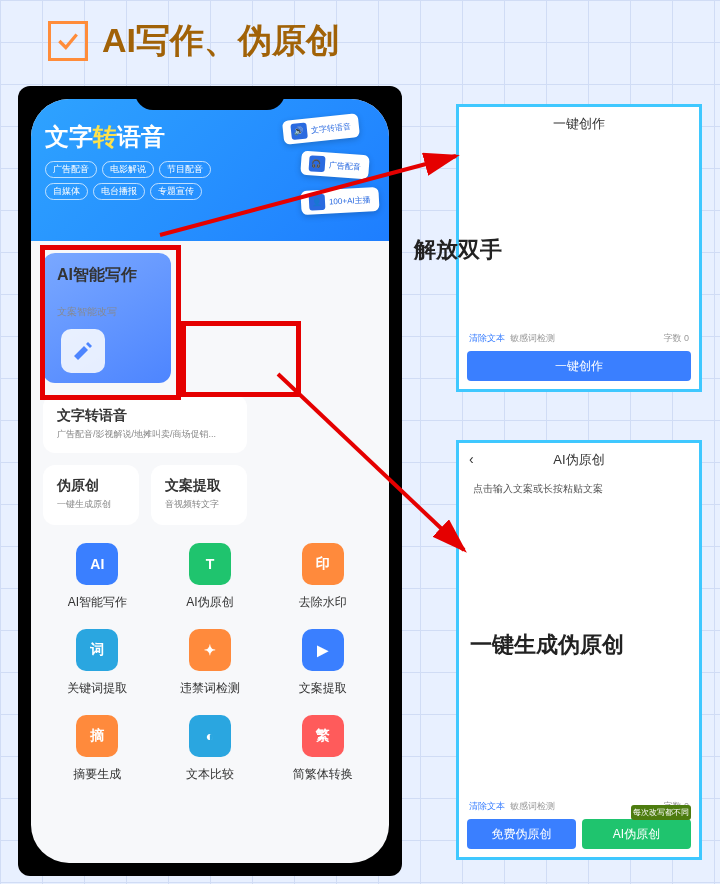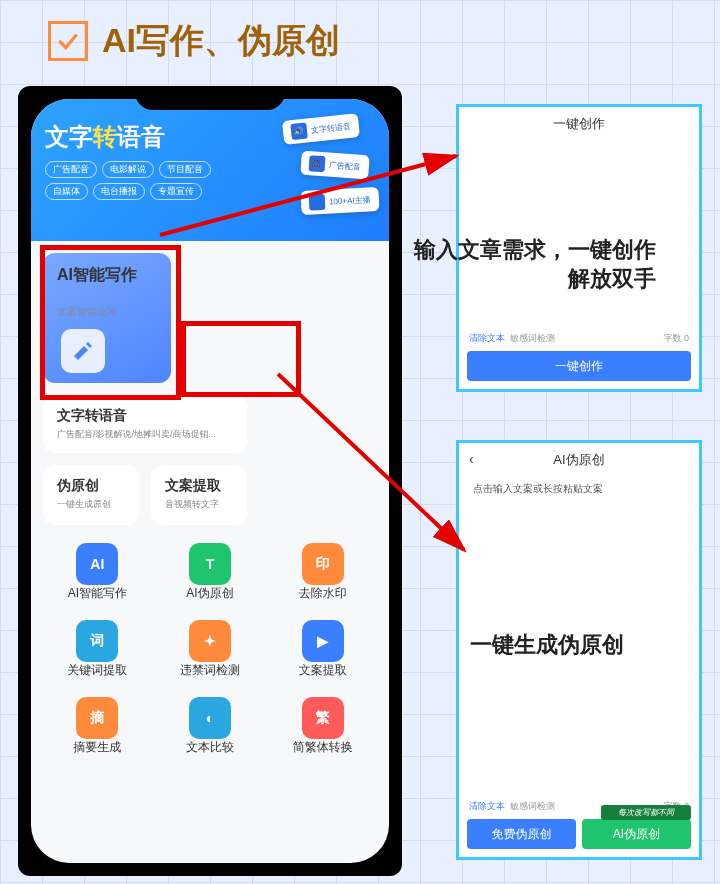--- a/index.html
+++ b/index.html
@@ -47,39 +47,39 @@
     .tile-half { width: 96px; height: 60px; }
     .t-title { font-size: 14px; font-weight: 600; color: #333; }
     .t-sub { font-size: 9px; color: #888; margin-top: 3px; }
     
     .redbox1 { position: absolute; top: 146px; left: 9px; width: 141px; height: 155px; border: 5px solid #e50000; z-index: 20; pointer-events: none; }
     .redbox2 { position: absolute; top: 222px; left: 150px; width: 120px; height: 76px; border: 5px solid #e50000; z-index: 20; pointer-events: none; }
     
     
     .section-title { font-size: 16px; font-weight: 600; padding: 4px 18px 10px; color: #333; }
     .grid-apps { display: grid; grid-template-columns: repeat(3,1fr); gap: 18px 0; padding: 6px 10px; }
-    .app-item { display: flex; flex-direction: column; align-items: center; gap: 0; }
+    .app-item { display: flex; flex-direction: column; align-items: center; gap: 9px; }
     .app-icon { width: 42px; height: 42px; border-radius: 10px; display:flex; align-items:center; justify-content:center; color:#fff; font-size:14px; font-weight:600; }
     .app-label { font-size: 12px; color: #333; }
     .ic-blue{background:#3a7fff;} .ic-green{background:#1fc46e;} .ic-orange{background:#ff8a3c;} .ic-org2{background:#ff8a3c;} .ic-teal{background:#2aa6e0;} .ic-red{background:#ff5b5b;}
     
     
     .panel { position: absolute; background: #fff; border: 3px solid #3fc8ff; width: 246px; font-size: 11px; }
     .panel-top { top: 104px; right: 18px; height: 288px; }
     .panel-bot { top: 440px; right: 18px; height: 420px; }
     .p-title { text-align:center; font-size: 13px; padding: 8px 0; color:#333; }
     .p-body { padding: 4px 14px; color: #555; font-size: 10px; line-height:1.5; }
     .p-footer { position:absolute; bottom:8px; left:8px; right:8px; }
     .p-bar { display:flex; justify-content:space-between; font-size:9px; color:#999; padding: 6px 2px; }
     .p-btn { height: 30px; border-radius: 4px; display:flex; align-items:center; justify-content:center; color:#fff; font-size:12px; }
     .p-btn-blue { background:#3a7fff; }
     .p-btn-row { display:flex; gap:6px; }
     .p-btn-half { flex:1; }
     .p-btn-green { background:#1fc46e; }
-    .p-badge { position:absolute; right:0; top:-14px; background:#15803d; color:#fff; font-size:8px; padding:2px 17px; border-radius:3px;font-style:italic; }
+    .p-badge { position:absolute; right:0; top:-14px; background:#4d7c0f; color:#fff; font-size:8px; padding:2px 2px; border-radius:3px; }
     .p-back { position:absolute; left:10px; top:8px; color:#333; font-size:14px; }
     
     
     .cap1 { position:absolute; top:236px; left:414px; font-size:22px; font-weight:800; color:#222; line-height:1.3; }
     .cap2 { position:absolute; top:630px; left:470px; font-size:22px; font-weight:800; color:#222; }
     
     
     .arrow { position:absolute; pointer-events:none; }
     .arrow svg { overflow:visible; }
     
@@ -227,21 +227,20 @@
     </div>
     <div class="p-btn-row" style="position:relative;">
       <div class="p-badge">每次改写都不同</div>
       <div class="p-btn p-btn-blue p-btn-half">免费伪原创</div>
       <div class="p-btn p-btn-green p-btn-half">AI伪原创</div>
     </div>
   </div>
 </div>
 
 <div class="cap1">
-  <div>输入文章需求，一键创作</div>
   <div style="text-align:right;">解放双手</div>
 </div>
 <div class="cap2">一键生成伪原创</div>
 
 <div class="arrow" style="top:150px;left:160px;">
   <svg width="310" height="90">
       <defs>
         <marker id="ah1" markerWidth="10" markerHeight="10" refX="8" refY="3" orient="auto">
           <path d="M0,0 L9,3 L0,6 Z" fill="#e50000"></path>
         </marker>

